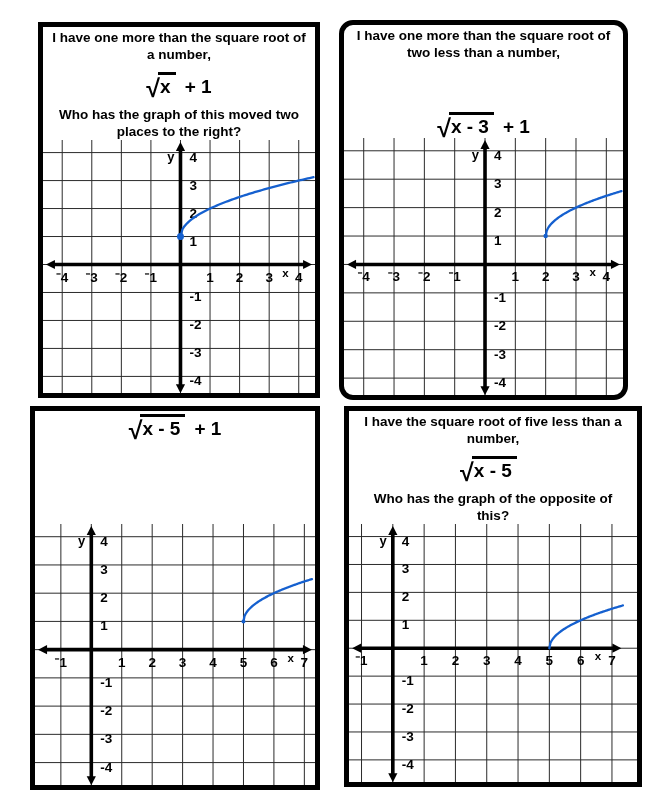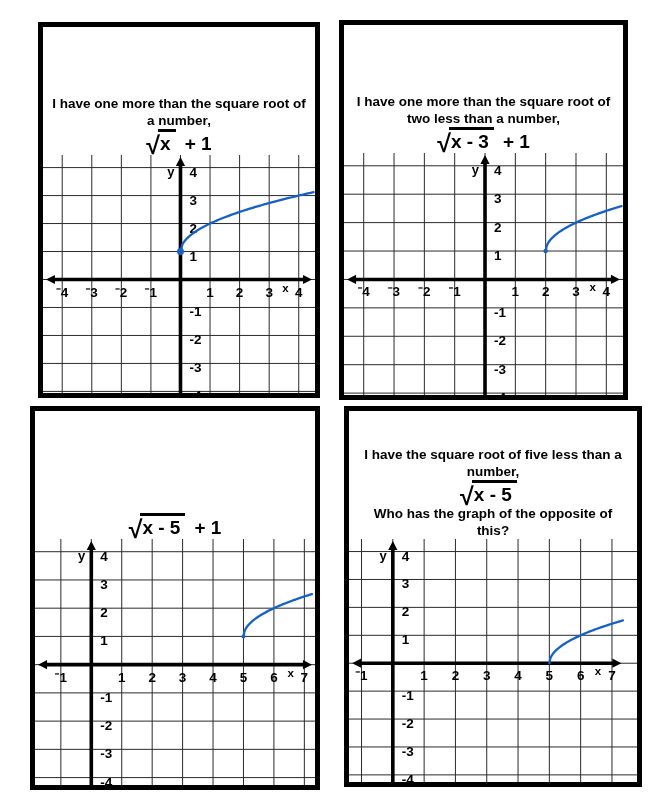--- a/index.html
+++ b/index.html
@@ -6,26 +6,26 @@
   body{
     width:650px;height:800px;background:#ffffff;position:relative;
     font-family:"Liberation Sans",sans-serif;color:#000;
     -webkit-font-smoothing:antialiased;
   }
   .card{
     position:absolute;border:5px solid #000;background:#fff;
     box-sizing:content-box;overflow:hidden;
   }
   #card-0{left:38px;top:22px;width:272px;height:366px;}
-  #card-1{left:339px;top:20px;width:279px;height:370px;}
+  #card-1{left:339px;top:20px;width:279px;height:370px;border-radius:14px;}
   #card-2{left:30px;top:406px;width:280px;height:374px;}
   #card-3{left:344px;top:406px;width:288px;height:371px;}
   .card-text{
-    height:110px;display:flex;flex-direction:column;justify-content:flex-end;
-    align-items:center;padding-top:18px;
+    height:110px;display:flex;flex-direction:column;justify-content:space-between;
+    align-items:center;padding-top:3px;
   }
   .intro,.question{
     font-weight:bold;font-size:13.5px;line-height:16.5px;text-align:center;
     padding:0 8px;letter-spacing:0;
   }
   .formula{
     font-weight:bold;font-size:19px;line-height:22px;text-align:center;
     display:flex;align-items:flex-end;justify-content:center;
   }
   .sqrt-sign{font-size:25px;line-height:22px;font-weight:bold;transform:translateY(1px);}
@@ -37,20 +37,21 @@
 <body>
 
 <div class="card" id="card-0">
   <div class="card-text">
     <div class="intro">I have one more than the square root of a number,</div>
     <div class="formula">
       <span class="sqrt-sign">√</span>
         <span class="radicand">x</span>
         <span class="suffix">+ 1</span>
     </div>
+    <div class="question">Who has the graph of this moved two places to the right?</div>
   </div>
   <svg class="graph" width="272" height="256">
       <line x1="19.21739130434784" y1="0" x2="19.21739130434784" y2="256" stroke="#2b2b2b" stroke-width="1"></line>
       <line x1="48.782608695652186" y1="0" x2="48.782608695652186" y2="256" stroke="#2b2b2b" stroke-width="1"></line>
       <line x1="78.34782608695653" y1="0" x2="78.34782608695653" y2="256" stroke="#2b2b2b" stroke-width="1"></line>
       <line x1="107.9130434782609" y1="0" x2="107.9130434782609" y2="256" stroke="#2b2b2b" stroke-width="1"></line>
       <line x1="137.47826086956522" y1="0" x2="137.47826086956522" y2="256" stroke="#2b2b2b" stroke-width="1"></line>
       <line x1="167.0434782608696" y1="0" x2="167.0434782608696" y2="256" stroke="#2b2b2b" stroke-width="1"></line>
       <line x1="196.60869565217394" y1="0" x2="196.60869565217394" y2="256" stroke="#2b2b2b" stroke-width="1"></line>
       <line x1="226.1739130434783" y1="0" x2="226.1739130434783" y2="256" stroke="#2b2b2b" stroke-width="1"></line>

